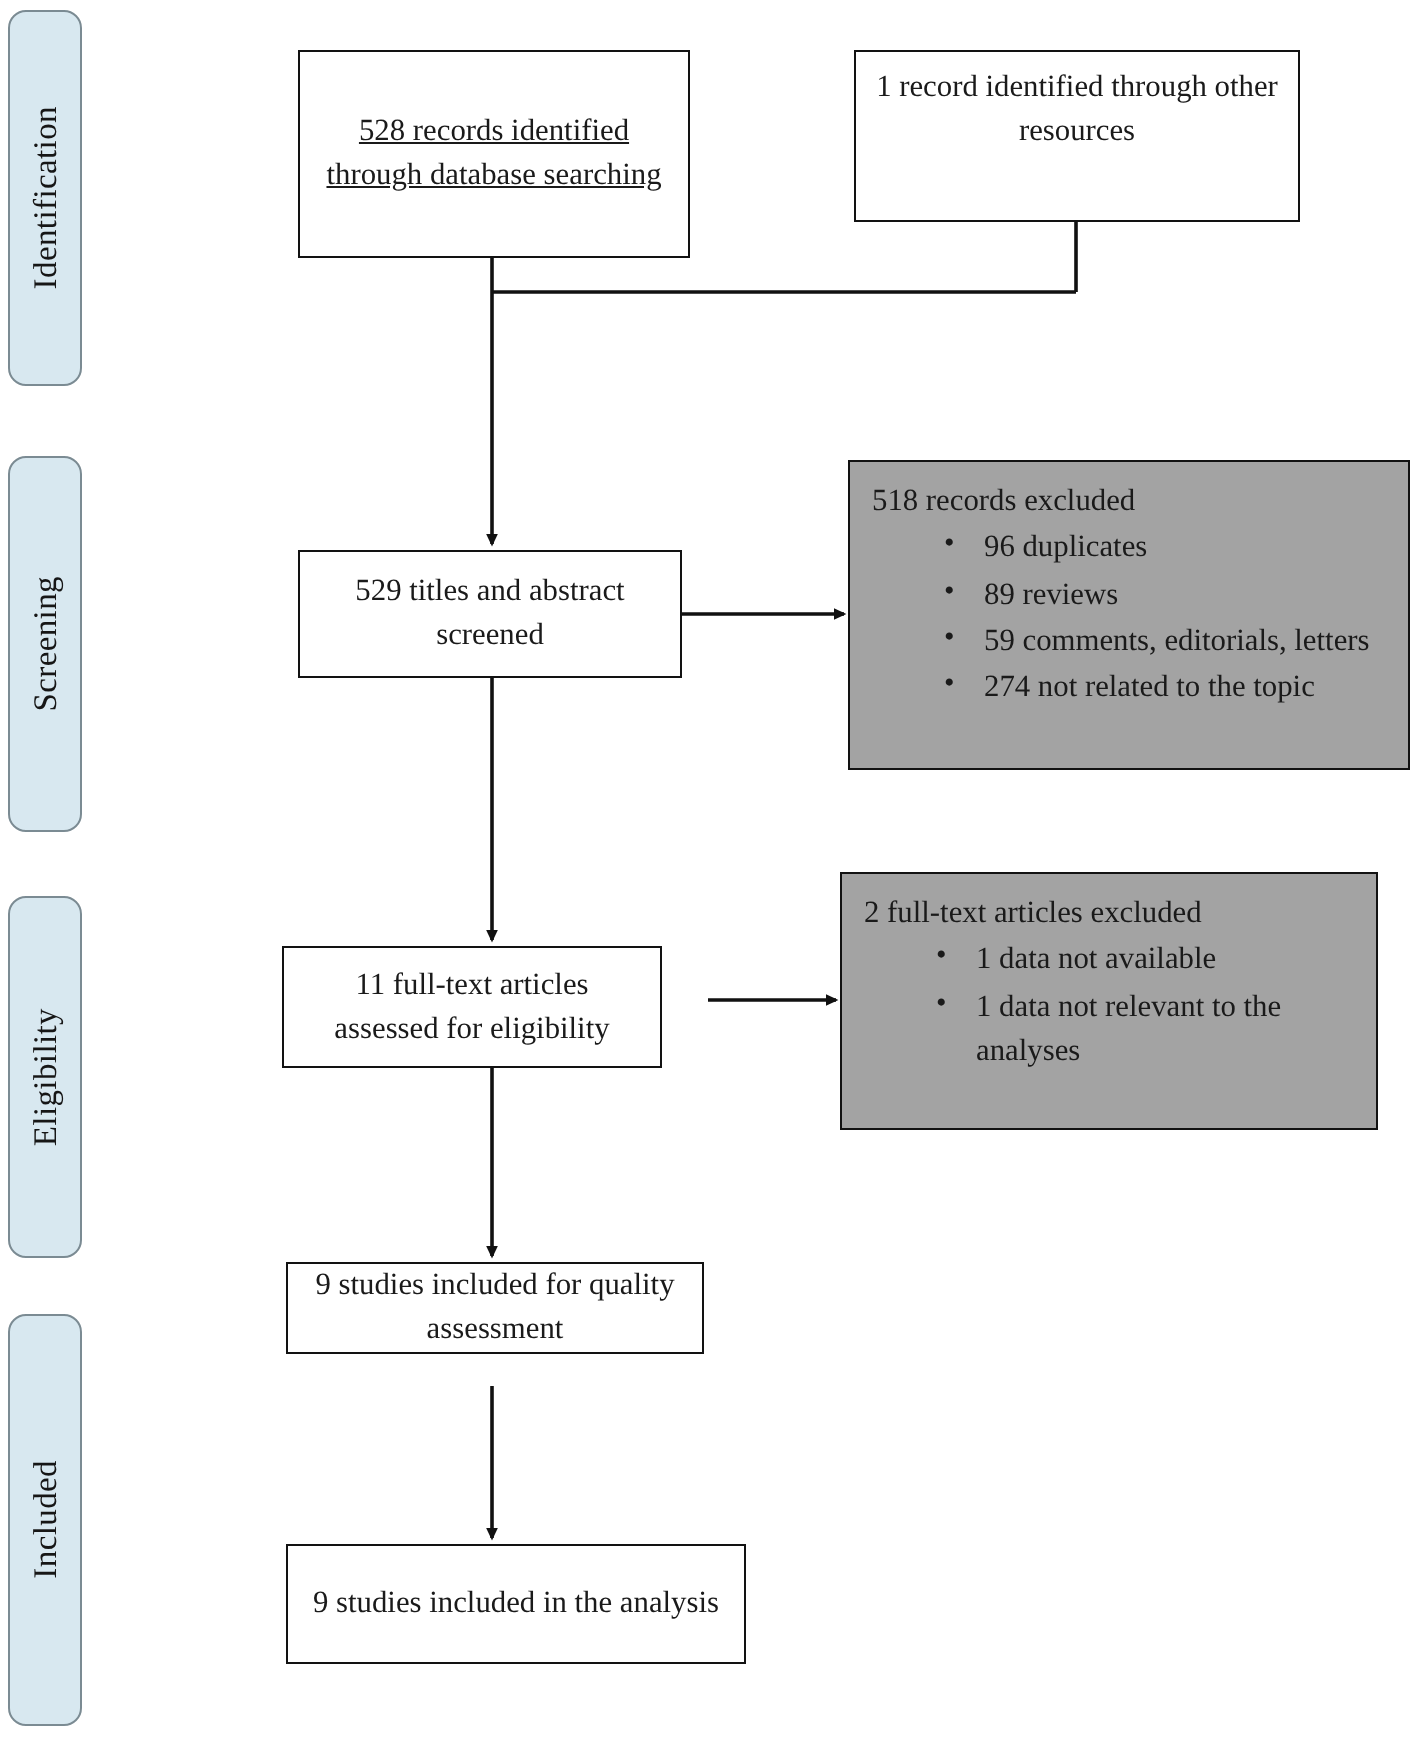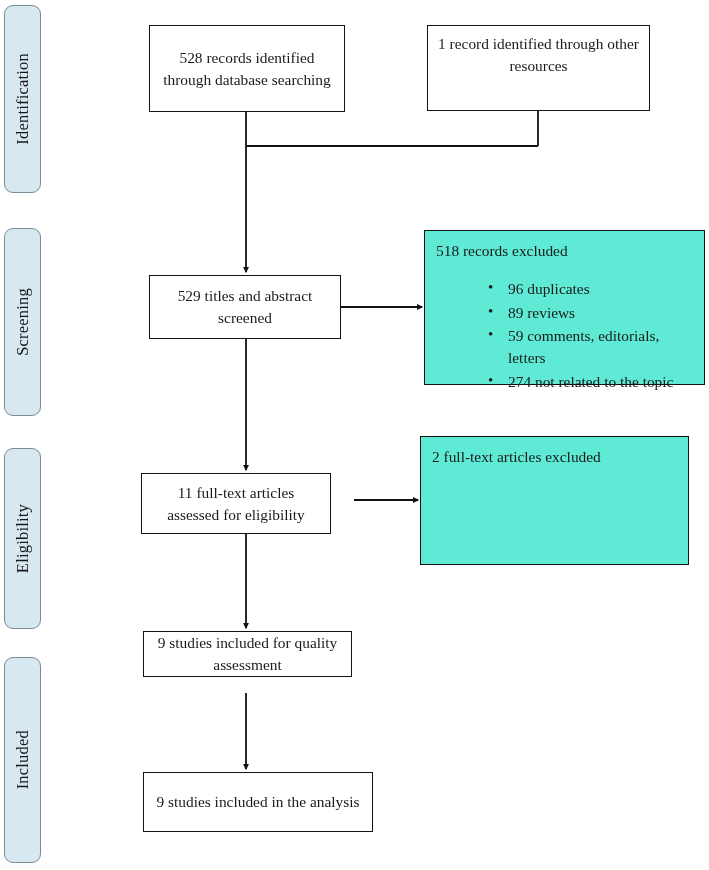--- a/index.html
+++ b/index.html
@@ -60,33 +60,33 @@
   }
   .node-box-text {
     display: block;
     width: 100%;
   }
 
   
   .exclusion-box {
     position: absolute;
     box-sizing: border-box;
-    background: #5eead4;
+    background: #a3a3a3;
     border: 1.6px solid #121212;
     font-size: 15.4px;
     line-height: 1.45;
     padding: 9px 8px 6px 11px;
     text-align: left;
   }
   .exclusion-heading {
     display: block;
     margin-bottom: 1px;
   }
   .exclusion-list {
-    margin: 16px;
+    margin: 0;
     padding: 0 0 0 36px;
     list-style: none;
   }
   .exclusion-list li {
     position: relative;
     padding-left: 20px;
     margin: 0 0 1px 0;
   }
   .exclusion-list li::before {
     content: "\2022";
@@ -146,21 +146,21 @@
   </div>
 
   <div class="stage-pill" style="top:448px;height:181px;">
     <span class="stage-pill-label">Eligibility</span>
   </div>
 
   <div class="stage-pill" style="top:657px;height:206px;">
     <span class="stage-pill-label">Included</span>
   </div>
 
-  <div class="node-box" style="left:149px;top:25px;width:196px;height:87px;">
+  <div class="node-box" style="left:149px;top:25px;width:196px;height:104px;text-decoration:underline;">
     <span class="node-box-text">528 records identified through database searching</span>
   </div>
 
   <div class="node-box top-align" style="left:427px;top:25px;width:223px;height:86px;">
     <span class="node-box-text">1 record identified through other resources</span>
   </div>
 
   <div class="node-box" style="left:149px;top:275px;width:192px;height:64px;">
     <span class="node-box-text">529 titles and abstract screened</span>
   </div>
@@ -174,20 +174,24 @@
       <li>274 not related to the topic</li>
     </ul>
   </div>
 
   <div class="node-box" style="left:141px;top:473px;width:190px;height:61px;">
     <span class="node-box-text">11 full-text articles assessed for eligibility</span>
   </div>
 
   <div class="exclusion-box" style="left:420px;top:436px;width:269px;height:129px;">
     <span class="exclusion-heading">2 full-text articles excluded</span>
+    <ul class="exclusion-list">
+      <li>1 data not available</li>
+      <li>1 data not relevant to the analyses</li>
+    </ul>
   </div>
 
   <div class="node-box" style="left:143px;top:631px;width:209px;height:46px;">
     <span class="node-box-text">9 studies included for quality assessment</span>
   </div>
 
   <div class="node-box" style="left:143px;top:772px;width:230px;height:60px;">
     <span class="node-box-text">9 studies included in the analysis</span>
   </div>
 

